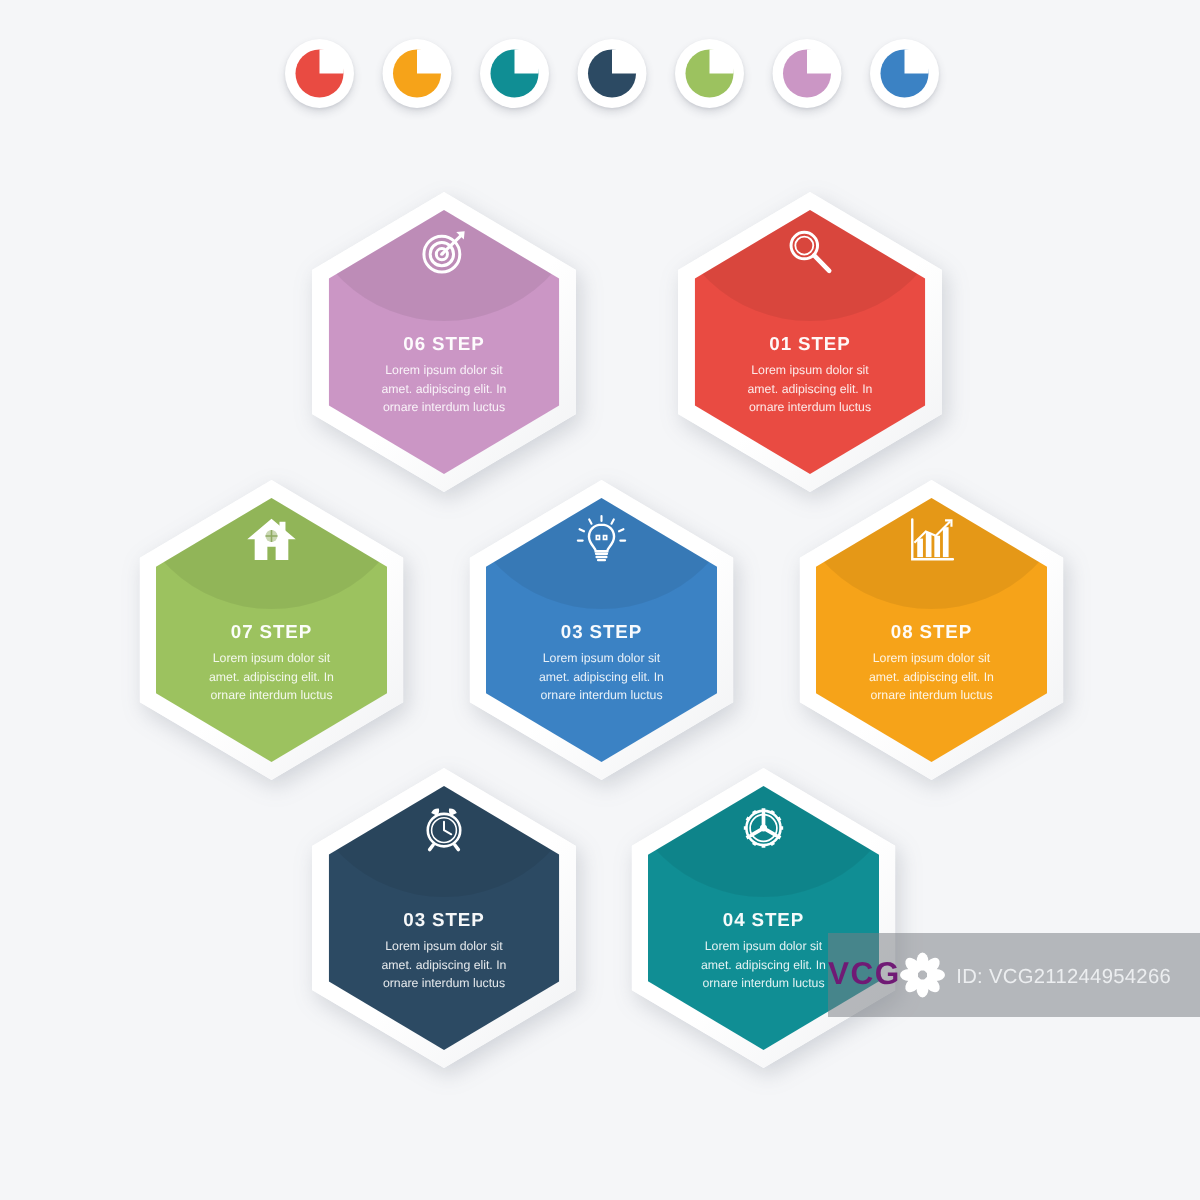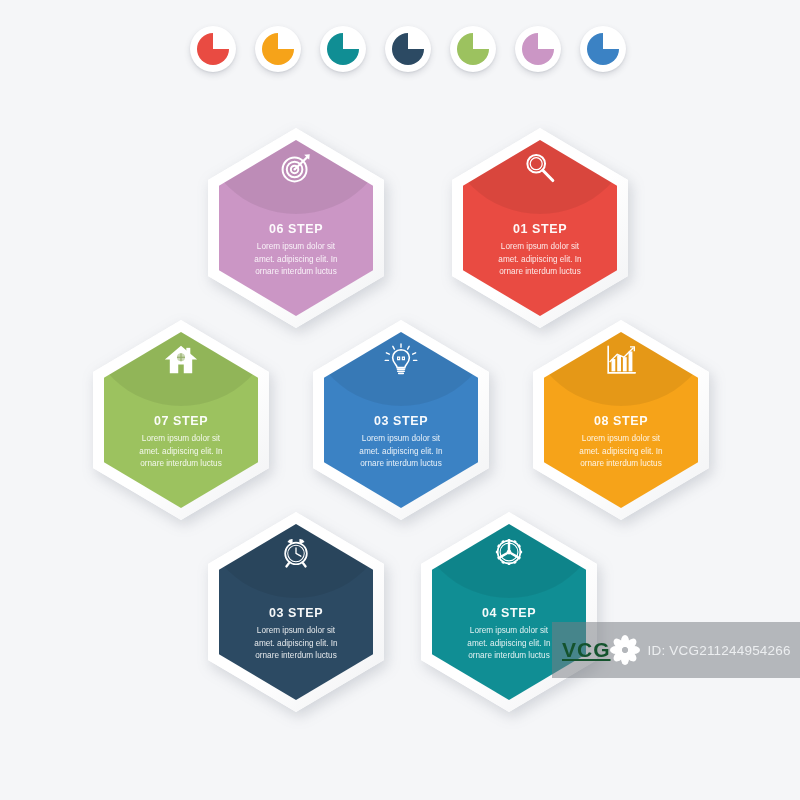--- a/index.html
+++ b/index.html
@@ -84,22 +84,22 @@
   }
 
   
   .wm-band{
     position:absolute; left:552px; top:622px;
     width:248px; height:56px;
     background:rgba(120,125,130,.52);
     display:flex; align-items:center;
   }
   .wm-vcg{
-    font-size:21px; font-weight:bold; color:#14532d;
-    letter-spacing:1px; margin-left:10px;text-decoration:underline;
+    font-size:21px; font-weight:bold; color:#701a75;
+    letter-spacing:1px; 
   }
   .wm-flower{
     position:relative; width:34px; height:34px; margin-left:-3px;
   }
   .wm-flower span{
     position:absolute; left:13px; top:2px;
     width:8px; height:12px; background:#fff; border-radius:60% 60% 40% 40%;
     transform-origin:4px 15px;
   }
   .wm-id{

